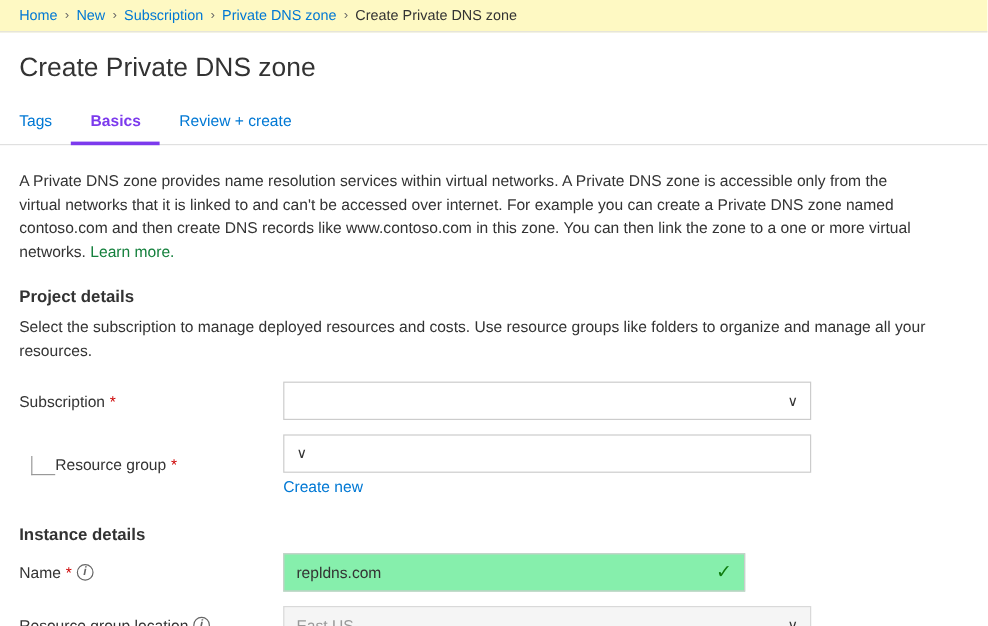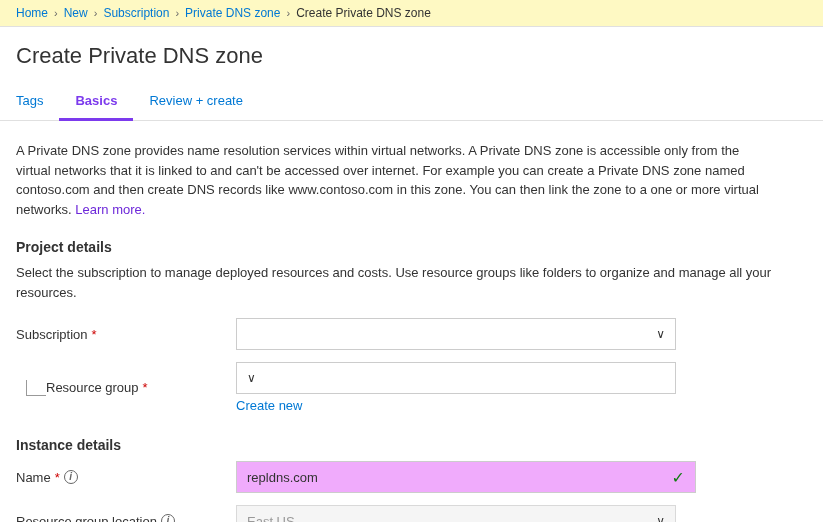--- a/index.html
+++ b/index.html
@@ -78,21 +78,21 @@
 
     
     .description {
       font-size: 13px;
       color: #333;
       line-height: 1.5;
       margin-bottom: 20px;
       max-width: 760px;
     }
     .description a {
-      color: #6d28d9;
+      color: #15803d;
       text-decoration: none;
     }
 
     
     .section-heading {
       font-size: 14px;
       font-weight: 600;
       color: #333;
       margin-bottom: 8px;
     }
@@ -206,24 +206,24 @@
 
     .dropdown.disabled {
       background: #f5f5f5;
       border-color: #d9d9d9;
       cursor: not-allowed;
     }
     .dropdown.disabled .dropdown-text { color: #999; }
 
     
     .input-with-check {
-      width: 460px;
+      width: 385px;
       height: 32px;
       border: 1px solid #ccc;
-      background: #f0abfc;
+      background: #86efac;
       display: flex;
       align-items: center;
       padding: 0 10px;
     }
     .input-text {
       flex: 1;
       font-size: 13px;
       color: #333;
     }
     .check-icon {

